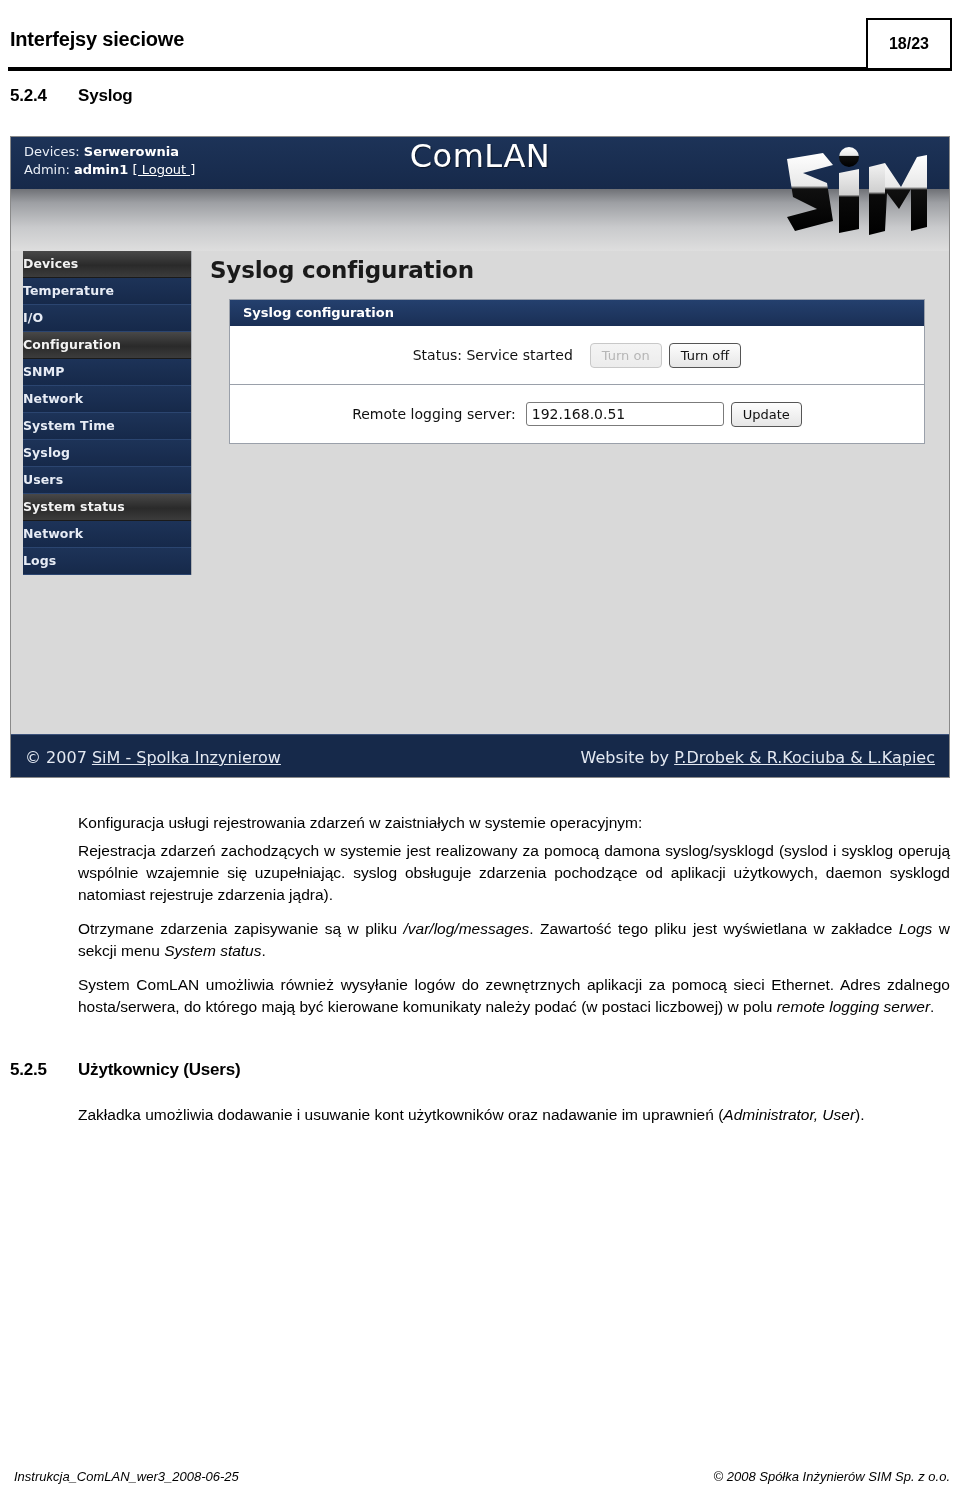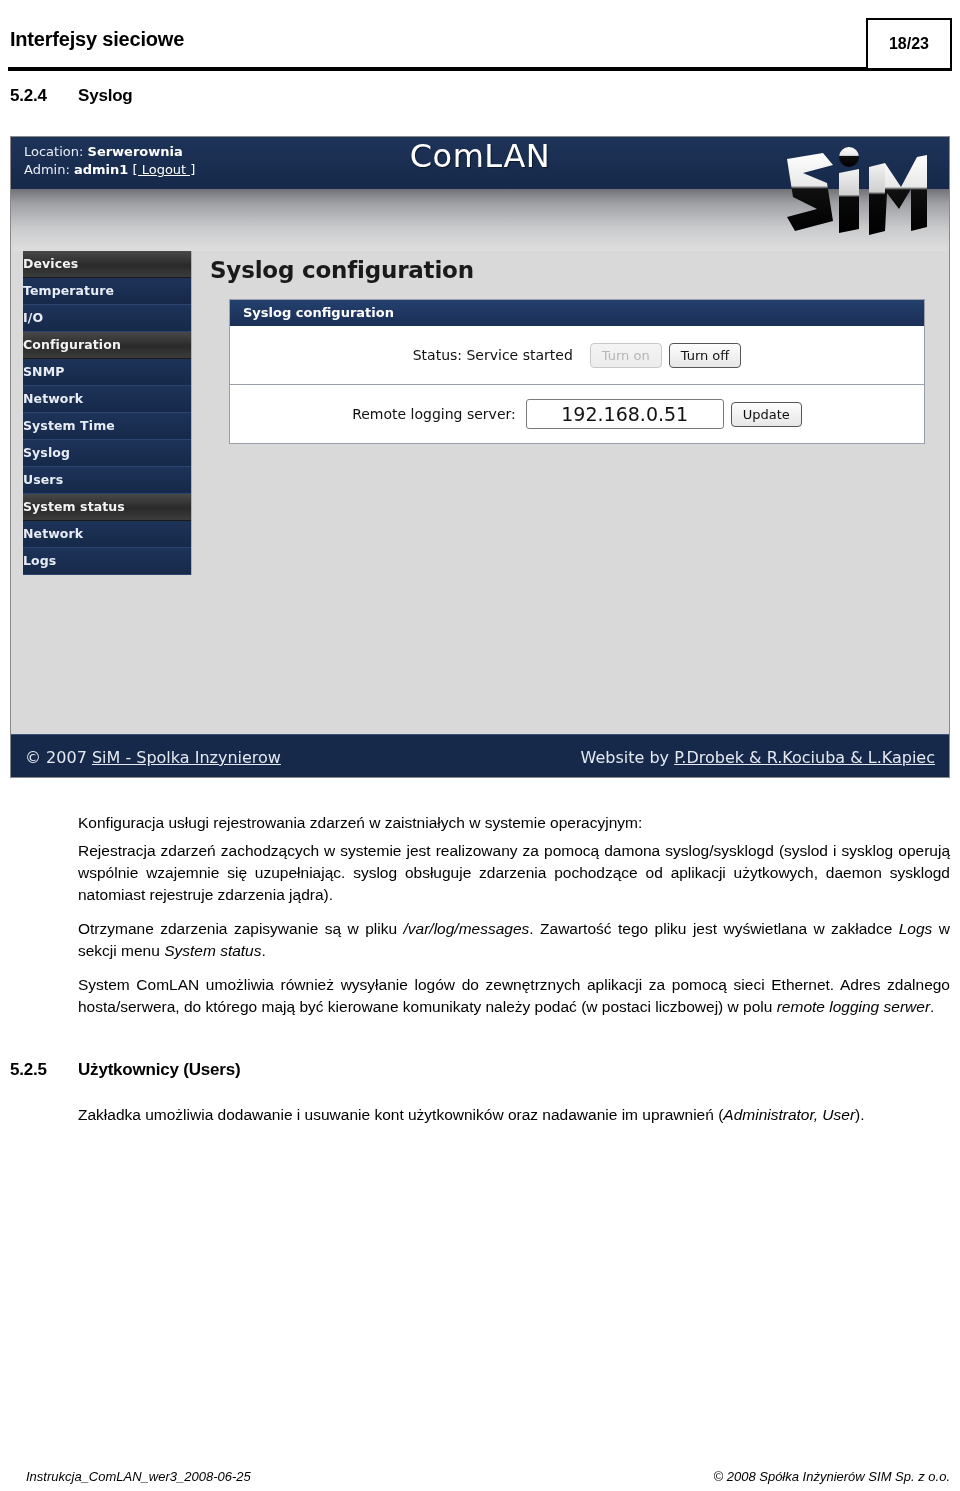--- a/index.html
+++ b/index.html
@@ -207,28 +207,27 @@
     margin-left: 7px;
     cursor: pointer;
   }
   .btn.disabled {
     color: #b6b6b6;
     border-color: #c8c8c8;
     background: linear-gradient(180deg,#f4f4f4 0%,#ececec 100%);
   }
   .txt-input {
     font-family: "DejaVu Sans", sans-serif;
-    font-size: 19px;
+    font-size: 14px;
     color: #111;
     width: 186px;
     padding: 3px 5px;
     border: 1px solid #7b7b7b;
     border-radius: 3px;
     background: #ffffff;
-    text-align: center;
   }
 
   
   .shot-foot {
     position: absolute;
     left: 0; right: 0; bottom: 0;
     height: 42px;
     background: #16294a;
     border-top: 1px solid #3c527b;
     color: #e4e9f2;
@@ -260,42 +259,42 @@
   #p5 { top: 1104px; }
 
   
   .doc-foot {
     position: absolute;
     left: 10px; right: 10px; bottom: 22px;
     font-size: 13px;
     font-style: italic;
     color: #000;
   }
-  .doc-foot .l { position: absolute; left: 16px; top: 0; }
+  .doc-foot .l { position: absolute; left: 4px; top: 0; }
   .doc-foot .r { position: absolute; right: 0; top: 0; }
 </style>
 </head>
 <body>
 
 <div class="doc-header">
   <div class="doc-header-title">Interfejsy sieciowe</div>
   <div class="doc-header-rule"></div>
   <div class="page-box">18/23</div>
 </div>
 
 <div class="sec-head" id="sec-524">
   <span class="num">5.2.4</span><span>Syslog</span>
 </div>
 
 <div class="shot">
 
   <div class="shot-top">
     <div class="loc-block">
       <div>
-        <span>Location:</span>
+        <span>Devices:</span>
         <b>Serwerownia</b>
       </div>
       <div>
         <span>Admin:</span>
         <b>admin1</b>
         <span class="logout">[ Logout ]</span>
       </div>
     </div>
     <div class="brand">
       <div class="brand-name">ComLAN</div>

